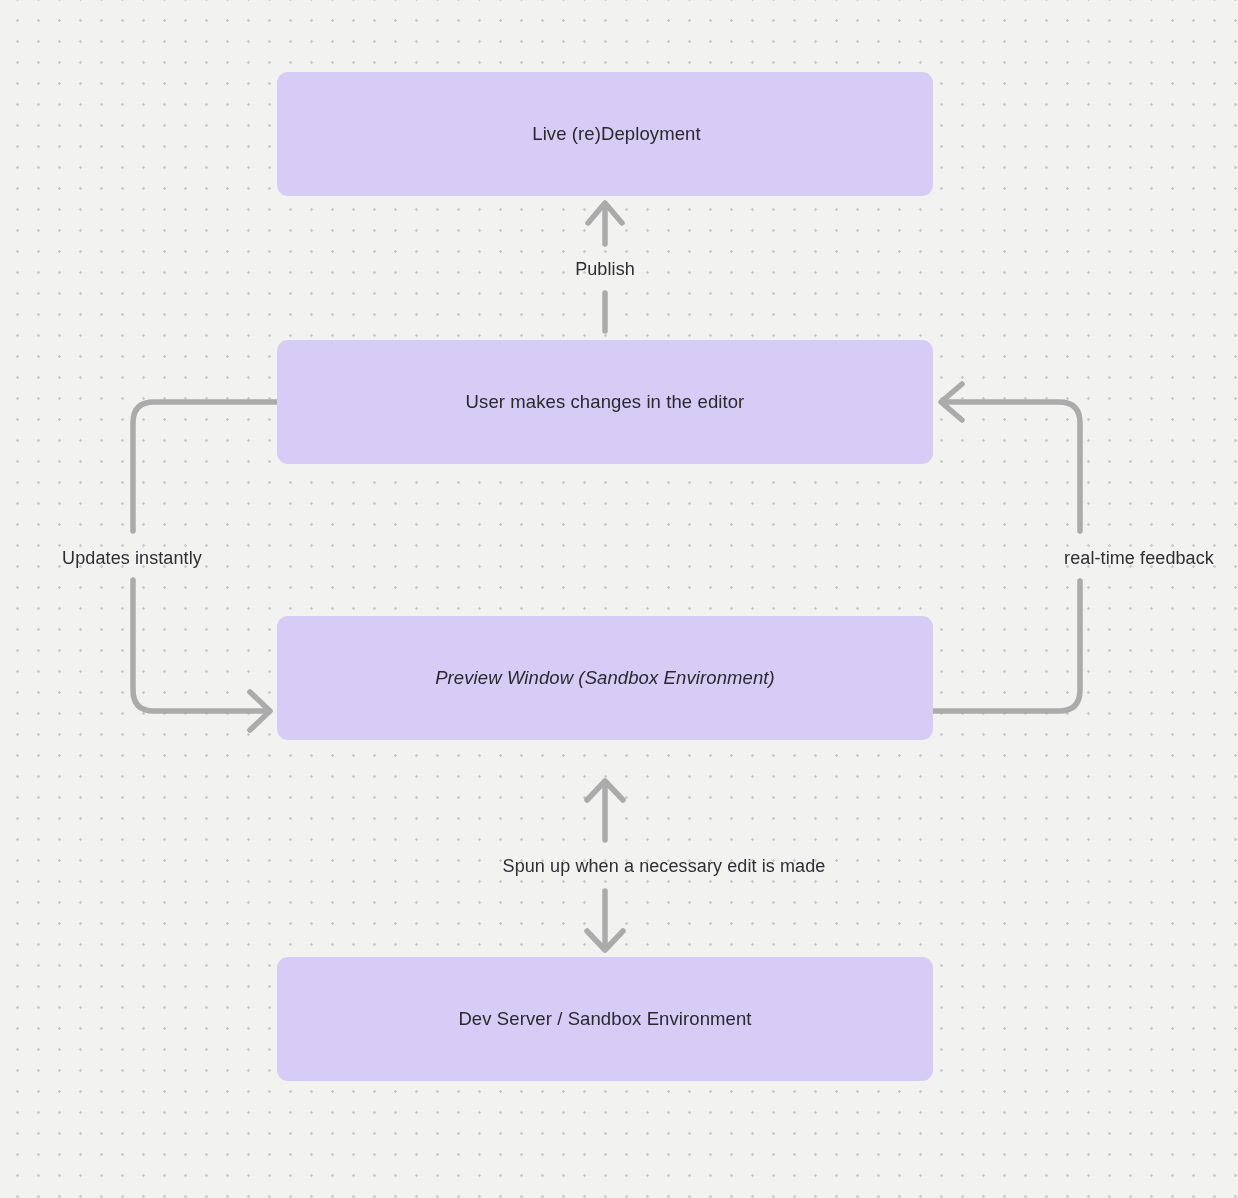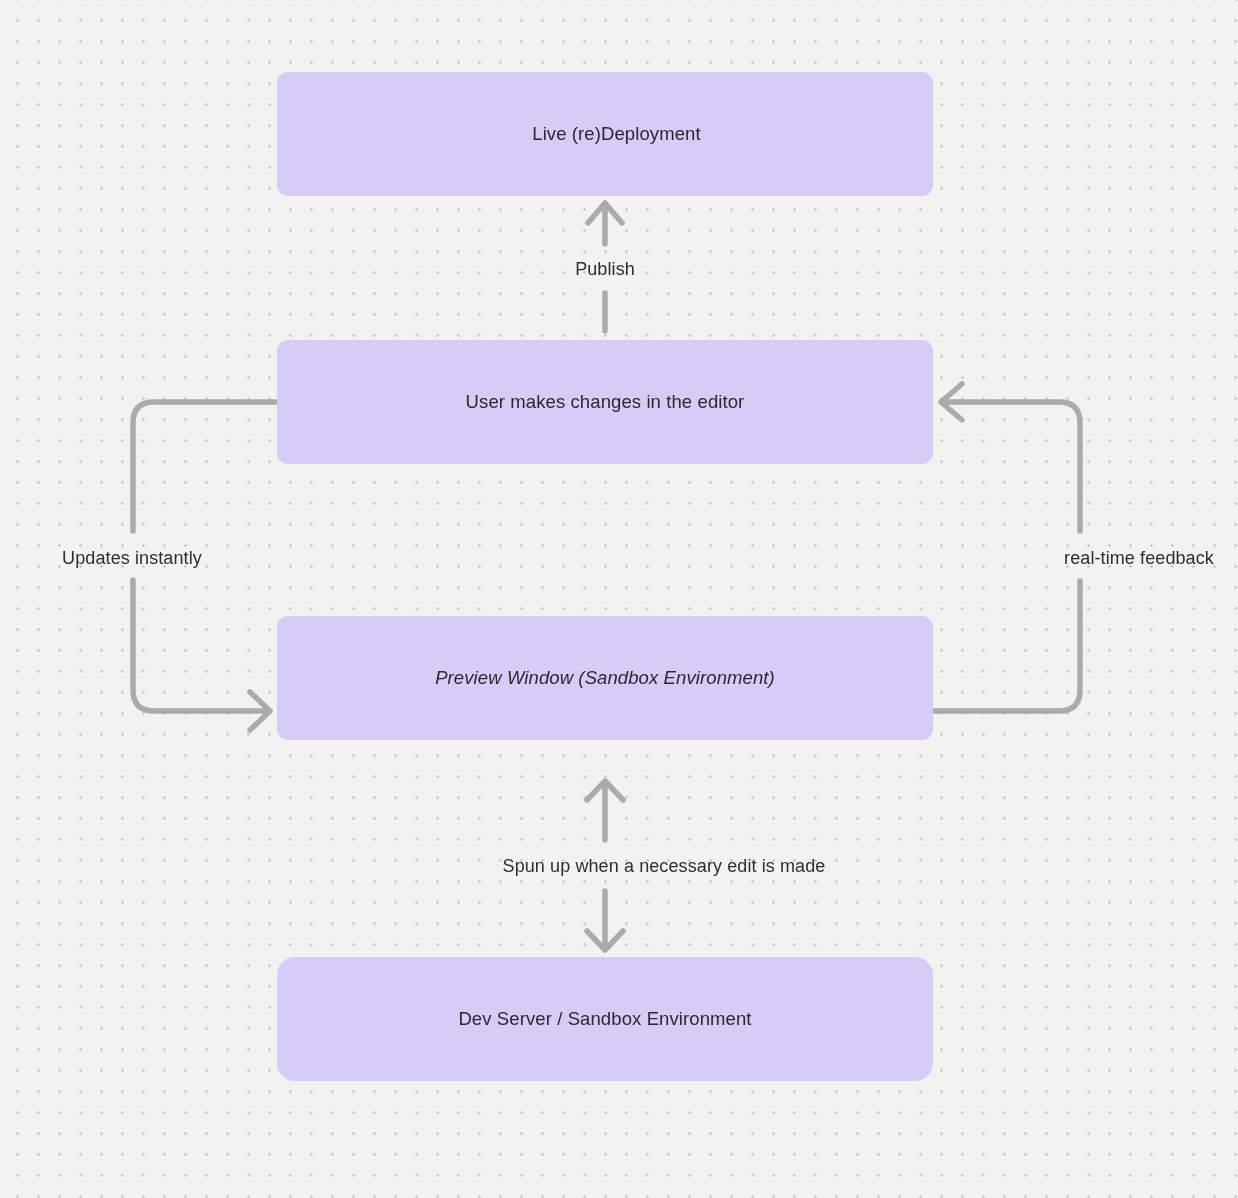--- a/index.html
+++ b/index.html
@@ -40,21 +40,21 @@
     align-items: center;
     justify-content: center;
     text-align: center;
     font-size: 18.5px;
     color: #29292e;
     letter-spacing: 0.1px;
   }
   .node-live    { top: 72px; padding-left: 23px; }
   .node-editor  { top: 340px; }
   .node-preview { top: 616px; font-style: italic; }
-  .node-dev     { top: 957px; border-radius: 18px; }
+  .node-dev     { top: 957px; }
   .edge-label {
     position: absolute;
     transform: translate(-50%, -50%);
     white-space: nowrap;
     font-size: 18px;
     color: #2e2e33;
     letter-spacing: 0.1px;
   }
   .label-publish  { left: 605px;  top: 269px; }
   .label-updates  { left: 132px;  top: 558px; text-align: center; }

